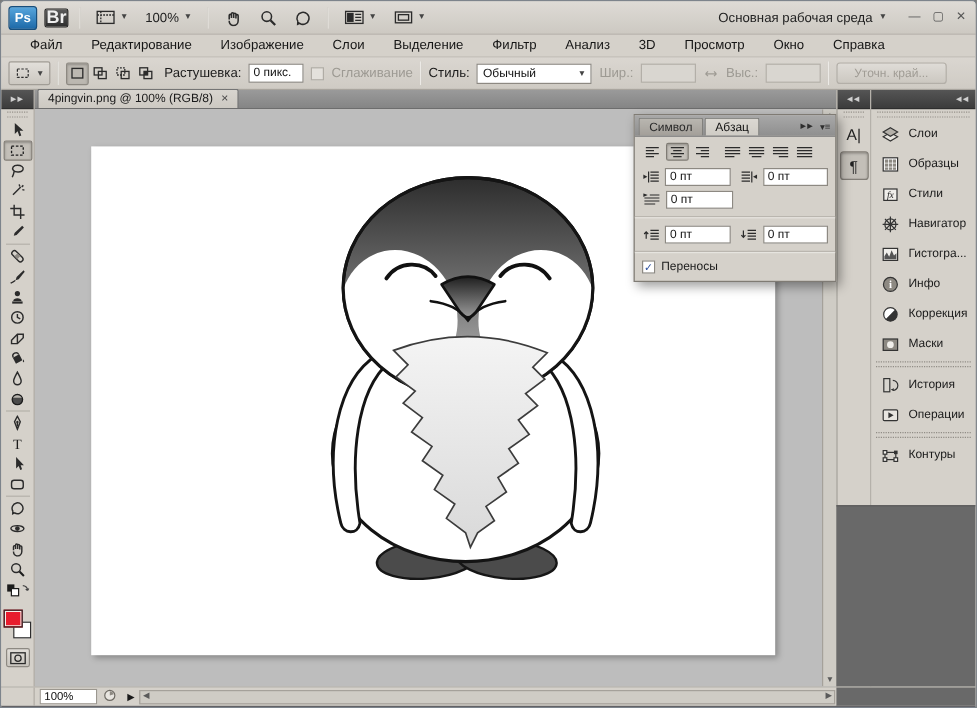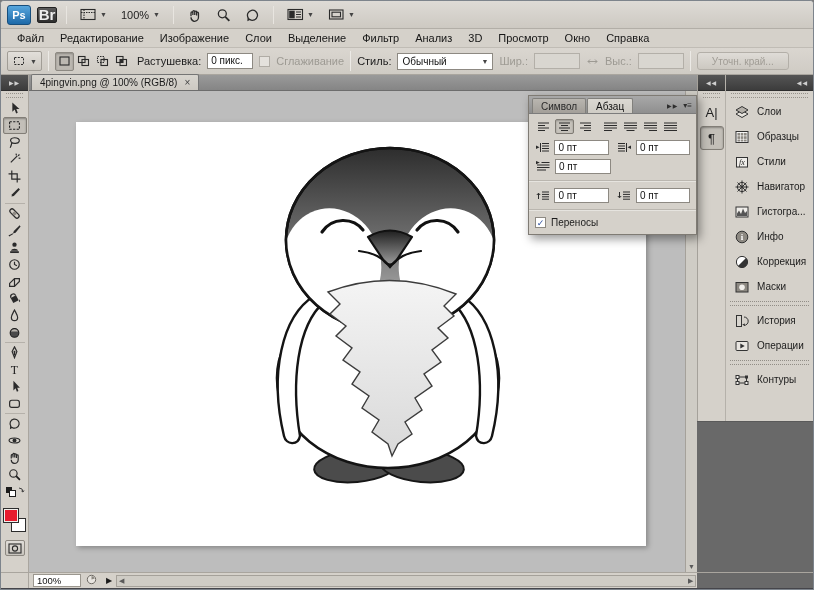--- a/index.html
+++ b/index.html
@@ -17,21 +17,21 @@
   .caret { font-size:7px; color:#444; }
   .zoom-select { font-size:11px; color:#222; display:flex; gap:4px; align-items:center; padding:2px 4px; }
   .tb-right { display:flex; align-items:center; gap:8px; }
   .workspace { display:flex; align-items:center; gap:5px; font-size:11px; color:#222; padding:2px 6px; }
   .winctl { display:flex; align-items:center; gap:10px; margin-left:4px; padding-right:2px; color:#555; font-size:10px; }
   .winctl span { cursor:default; }
   svg.ticon { display:block; }
 
   
   .menubar { height:19px; background:#d5d1ca; border-bottom:1px solid #c0bcb5; display:flex; align-items:center; padding:0 8px; gap:0; }
-  .menu-item { padding:2px 8px; font-size:11px; color:#161616; }
+  .menu-item { padding:2px 8px; font-size:11px; color:#161616;margin-left:8px; }
 
   
   .optionsbar { height:27px; background:linear-gradient(#dad6d0,#cfcbc4); border-bottom:1px solid #a9a59e; display:flex; align-items:center; padding:0 6px; gap:6px; }
   .tool-preset { display:flex; align-items:center; gap:4px; border:1px solid #a19d96; background:linear-gradient(#e2dfda,#ccc8c1); border-radius:2px; padding:2px 4px; height:20px; }
   .ob-sep { width:1px; height:20px; background:#b3afa8; border-right:1px solid #eceae6; }
   .mode-btns { display:flex; }
   .mode-btn { width:19px; height:19px; display:flex; align-items:center; justify-content:center; border:1px solid transparent; border-radius:2px; }
   .mode-btn.pressed { background:#bcb8b1; border-color:#8d8982; box-shadow:inset 0 1px 2px rgba(0,0,0,.25); }
   .ob-label { font-size:11px; color:#1c1c1c; }
   .ob-label.disabled, .ob-check-label.disabled { color:#9d9a93; }
@@ -165,20 +165,31 @@
         <span class="caret">▼</span>
       </div>
       <div class="tb-btn">
         <svg class="ticon" width="17" height="13" viewBox="0 0 17 13">
             <rect class="s" x="1.5" y="2" width="13.5" height="9"></rect>
             <rect class="s" x="4" y="4.2" width="8.5" height="4.6"></rect>
           </svg>
         <span class="caret">▼</span>
       </div>
     </div>
+    <div class="tb-right">
+      <div class="workspace">
+        <span>Основная рабочая среда</span>
+        <span class="caret">▼</span>
+      </div>
+      <div class="winctl">
+        <span>—</span>
+        <span>▢</span>
+        <span>✕</span>
+      </div>
+    </div>
   </div>
 
   <div class="menubar">
     <span class="menu-item">Файл</span>
     <span class="menu-item">Редактирование</span>
     <span class="menu-item">Изображение</span>
     <span class="menu-item">Слои</span>
     <span class="menu-item">Выделение</span>
     <span class="menu-item">Фильтр</span>
     <span class="menu-item">Анализ</span>

